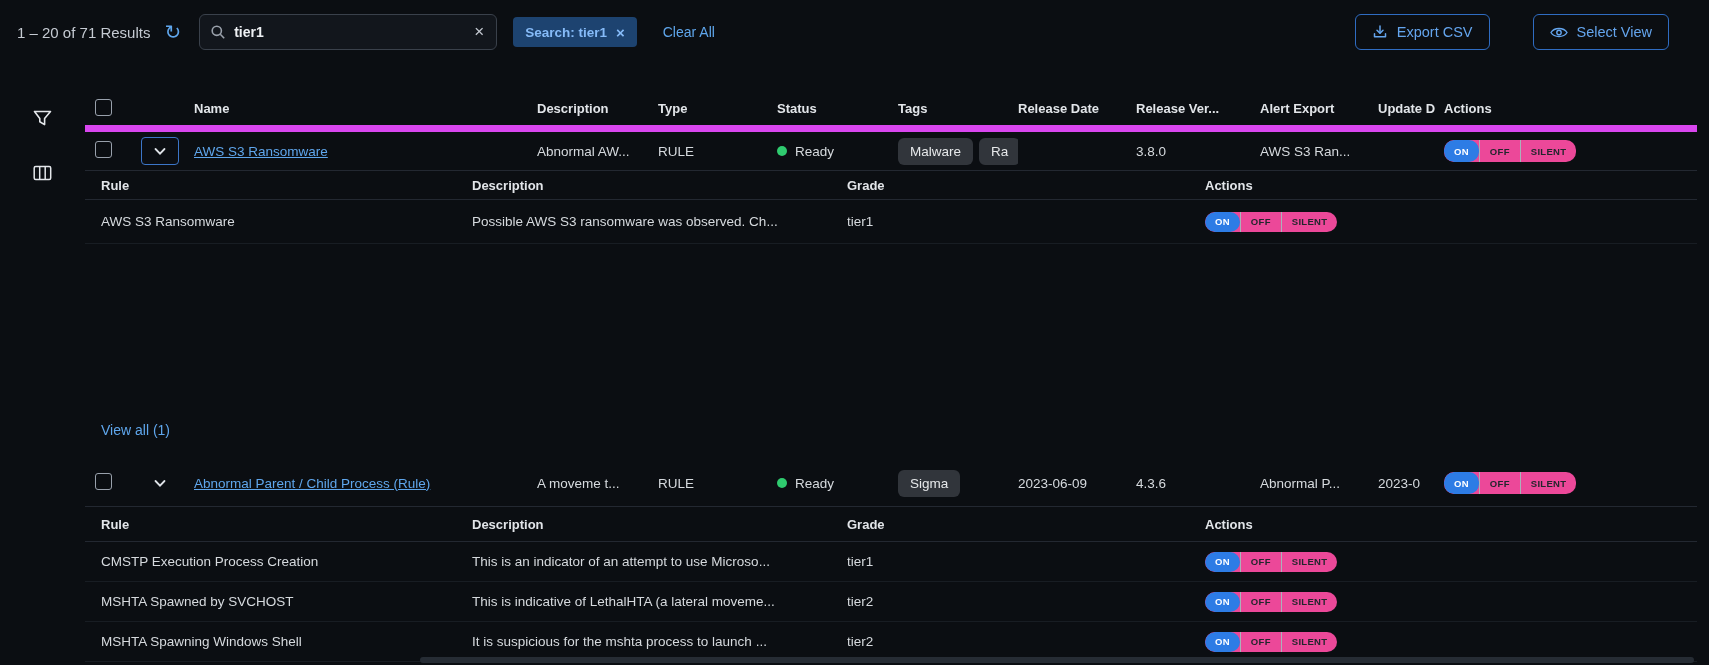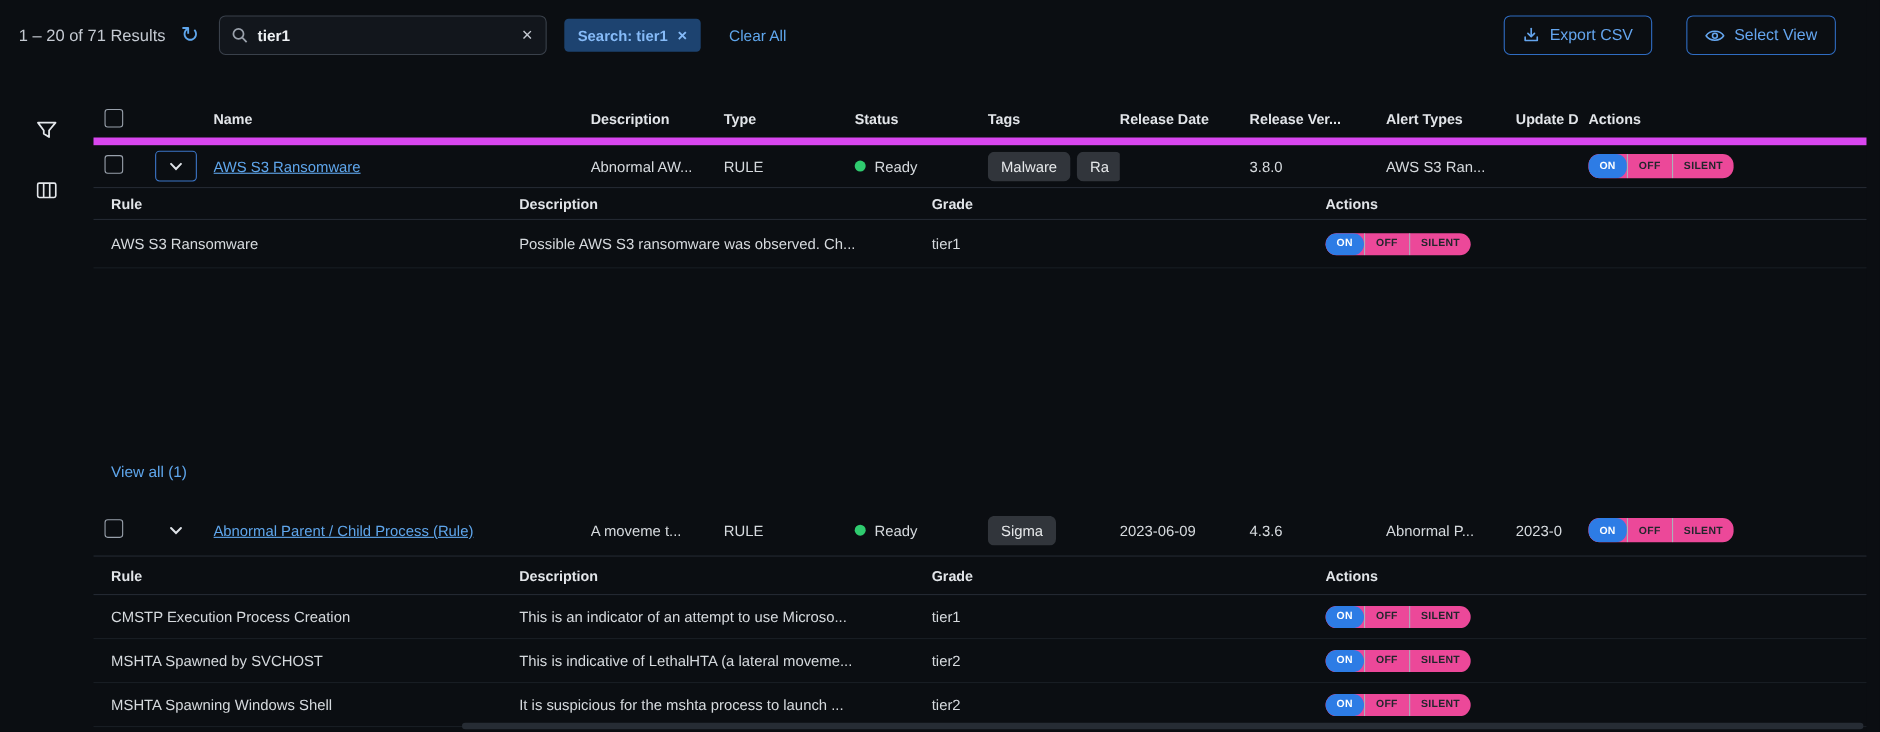--- a/index.html
+++ b/index.html
@@ -29,21 +29,21 @@
   }
   .clear-x { color:#c5cad2; font-size:17px; cursor:pointer; padding:0 2px; }
   .chip {
     margin-left:16px; display:flex; align-items:center; gap:9px;
     height:30px; padding:0 12px; border-radius:4px;
     background:#1d4370; color:#86bbf8; font-size:13.5px; font-weight:700;
     cursor:pointer; white-space:nowrap;text-align:right;
   }
   .chip-x { font-size:15px; font-weight:700; }
   .clear-all { margin-left:26px; color:#5fa6ec; font-size:14px; cursor:pointer; text-decoration:none; white-space:nowrap; }
-  .top-actions { margin-left:auto; display:flex; gap:31px; margin-right:28px; }
+  .top-actions { margin-left:auto; display:flex; gap:43px; margin-right:28px; }
   .btn {
     display:flex; align-items:center; gap:9px; height:36px; padding:0 16px;
     background:transparent; border:1px solid #2f6cc2; border-radius:6px;
     color:#64a5ee; font:400 14.5px "Liberation Sans",sans-serif; cursor:pointer; white-space:nowrap;
   }
 
   
   .content { display:flex; }
   .sidebar { width:85px; flex:0 0 85px; display:flex; flex-direction:column; align-items:center; padding-top:46px; gap:38px; }
   .side-icon { cursor:pointer; display:block; }
@@ -179,21 +179,21 @@
       <div class="thead">
         <div class="c-check"><span class="checkbox"></span></div>
         <div class="c-expand"></div>
         <div class="c-name">Name</div>
         <div class="c-desc">Description</div>
         <div class="c-type">Type</div>
         <div class="c-status">Status</div>
         <div class="c-tags">Tags</div>
         <div class="c-reldate">Release Date</div>
         <div class="c-relver">Release Ver...</div>
-        <div class="c-alert">Alert Types</div>
+        <div class="c-alert">Alert Export</div>
         <div class="c-update">Update D</div>
         <div class="c-actions">Actions</div>
       </div>
 
       <div class="trow">
         <div class="c-check"><span class="checkbox"></span></div>
         <div class="c-expand">
           <button class="expand-btn boxed">
             <span>
               <svg width="12" height="9" viewBox="0 0 12 9" fill="none" stroke="#dfe3e8" stroke-width="1.8" stroke-linecap="round">

